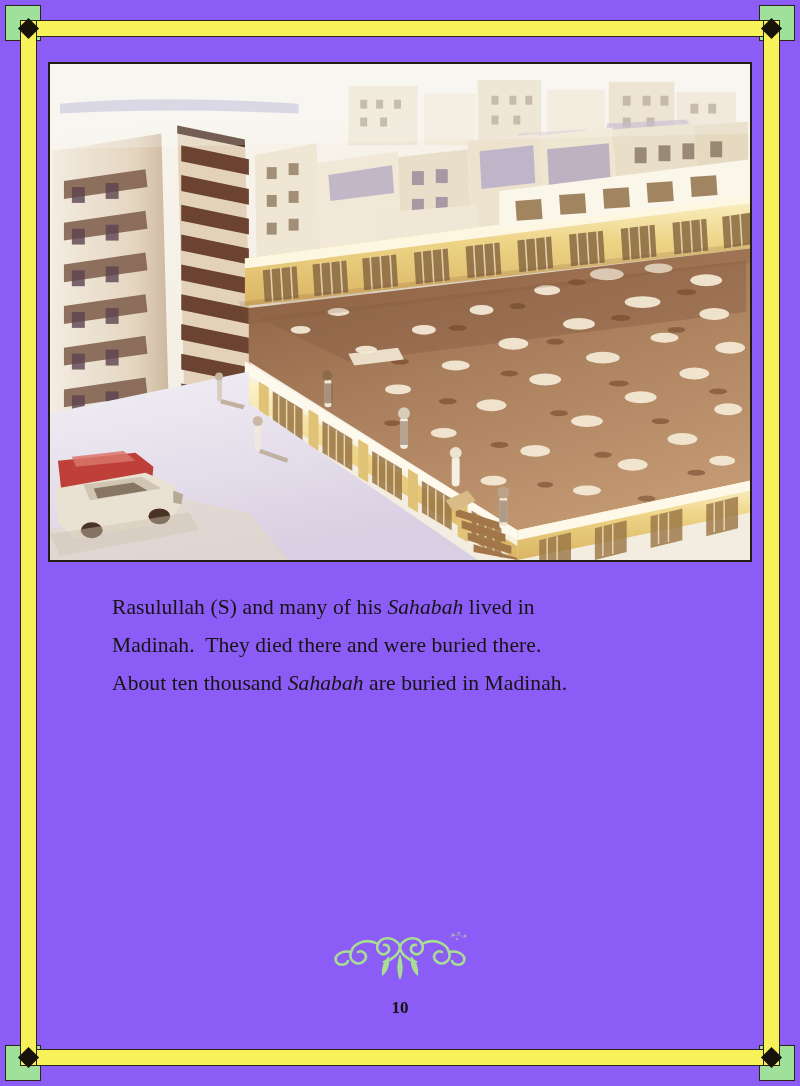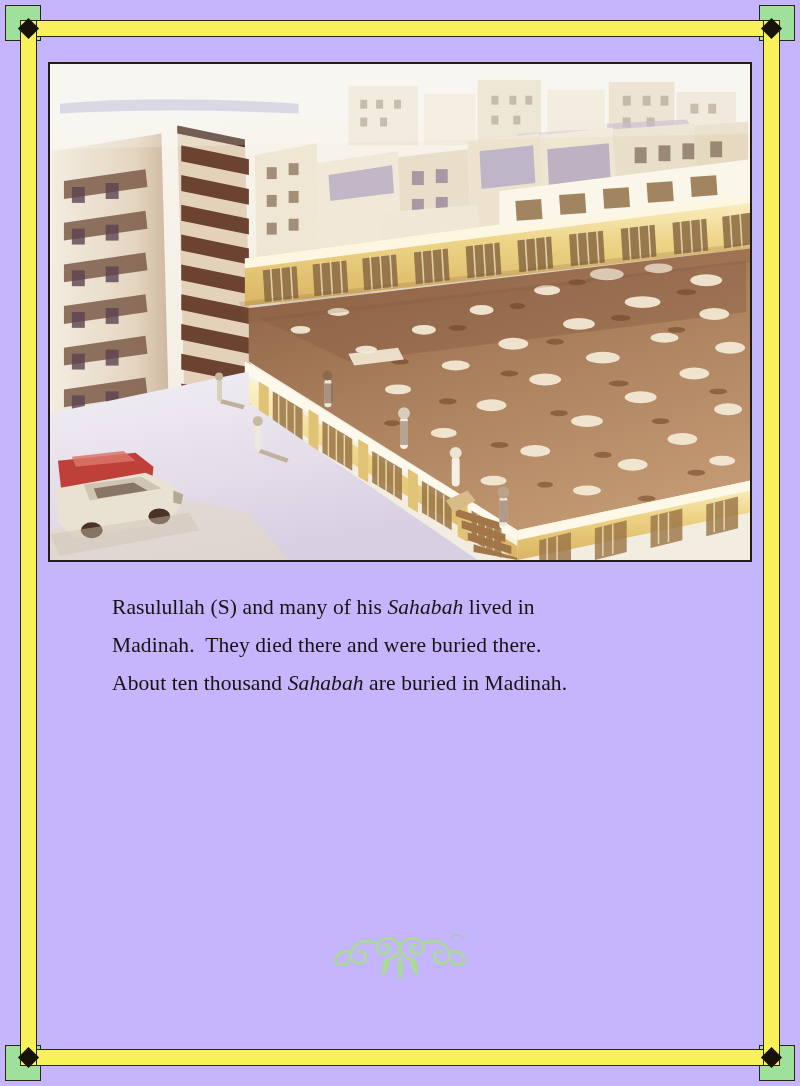--- a/index.html
+++ b/index.html
@@ -11,21 +11,21 @@
     width: 800px;
     height: 1086px;
     position: relative;
     overflow: hidden;
     font-family: "Liberation Serif", "DejaVu Serif", serif;
   }
 
   .page {
     position: absolute;
     inset: 0;
-    background: #c4b5fd;
+    background: #8b5cf6;
   }
 
   
   .frame-band {
     position: absolute;
     background: #f7f25a;
     border: 1.5px solid #2b2414;
     box-sizing: border-box;
     z-index: 5;
   }
@@ -543,14 +543,15 @@
         <circle cx="139" cy="7" r="1.3" opacity="0.6"></circle>
         <circle cx="145" cy="10" r="1.5" opacity="0.65"></circle>
         <circle cx="137" cy="13" r="1.2" opacity="0.55"></circle>
       </g>
       <g fill="none" stroke="#c8a98f" stroke-width="0.9" opacity="0.6">
         <path d="M130 12 C134 8, 140 8, 144 12"></path>
       </g>
     </svg>
   </div>
 
+  <div class="page-number">10</div>
 
 </div>
 
 </body></html>

